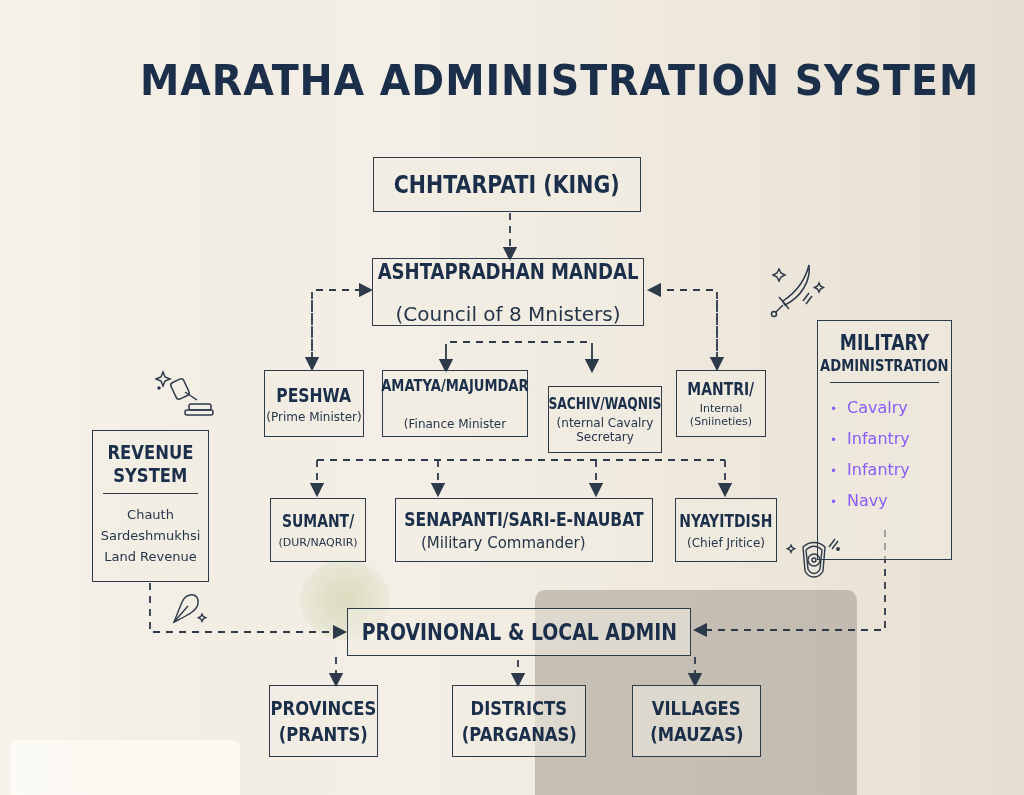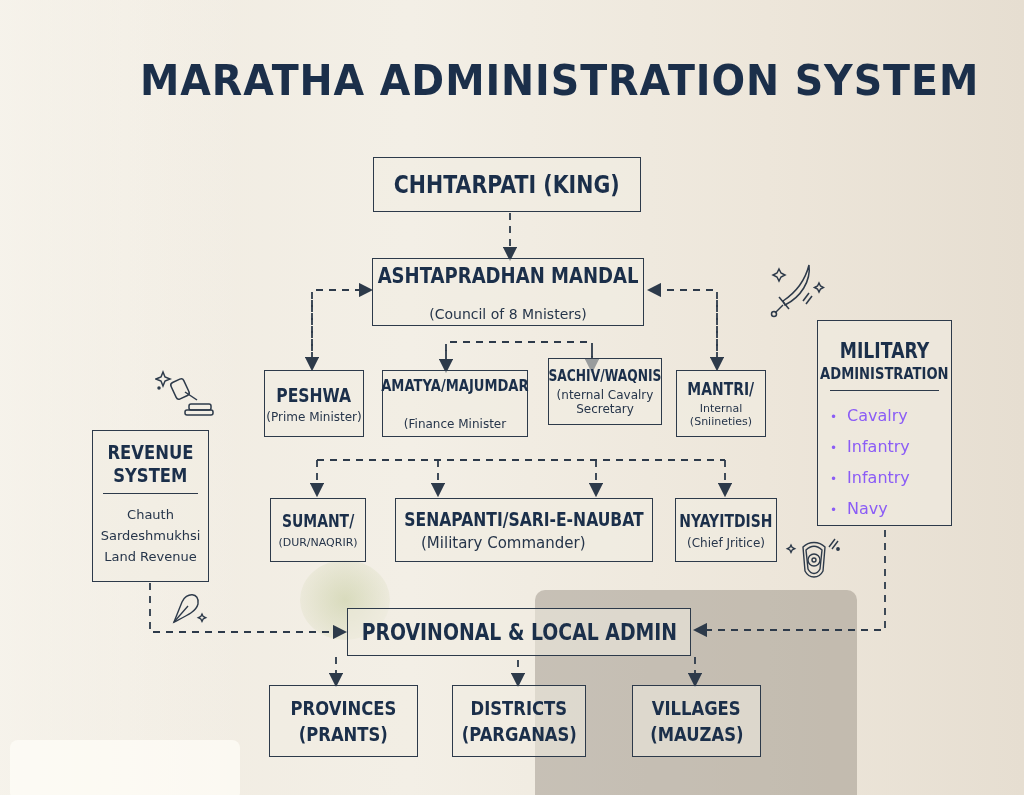--- a/index.html
+++ b/index.html
@@ -82,32 +82,32 @@
     <line x1="695" y1="657" x2="695" y2="680" marker-end="url(#ah)"></line>
   </g>
 </svg>
 
 <div class="box" style="left:373px;top:157px;width:268px;height:55px;">
   <span class="h" style="font-size:25px;">CHHTARPATI (KING)</span>
 </div>
 
 <div class="box" style="left:372px;top:258px;width:272px;height:68px;">
   <span class="h" style="font-size:22px;">ASHTAPRADHAN MANDAL</span>
-  <span class="s" style="font-size:14px;margin-top:18px;">(Council of 8 Mnisters)</span>
+  <span class="s" style="font-size:20px;margin-top:18px;">(Council of 8 Mnisters)</span>
 </div>
 
 <div class="box" style="left:264px;top:370px;width:100px;height:67px;">
   <span class="h" style="font-size:19px;">PESHWA</span>
   <span class="s" style="font-size:12px;margin-top:4px;">(Prime Minister)</span>
 </div>
 <div class="box" style="left:382px;top:370px;width:146px;height:67px;">
   <span class="h" style="font-size:16px;">AMATYA/MAJUMDAR</span>
   <span class="s" style="font-size:12px;margin-top:22px;">(Finance Minister</span>
 </div>
-<div class="box" style="left:548px;top:358px;width:114px;height:67px;">
+<div class="box" style="left:548px;top:386px;width:114px;height:67px;">
   <span class="h" style="font-size:15px;">SACHIV/WAQNIS</span>
   <span class="s" style="font-size:12px;margin-top:3px;">(nternal Cavalry</span>
   <span class="s" style="font-size:12px;">Secretary</span>
 </div>
 <div class="box" style="left:676px;top:370px;width:90px;height:67px;">
   <span class="h" style="font-size:17px;">MANTRI/</span>
   <span class="s" style="font-size:11px;margin-top:3px;">Internal</span>
   <span class="s" style="font-size:11px;">(Sniineties)</span>
 </div>
 
@@ -126,37 +126,37 @@
 
 <div class="box" style="left:92px;top:430px;width:117px;height:152px;justify-content:flex-start;padding-top:10px;">
   <span class="h" style="font-size:20px;line-height:23px;">REVENUE</span>
   <span class="h" style="font-size:20px;line-height:23px;">SYSTEM</span>
   <div class="rule"></div>
   <span class="s" style="line-height:21px;">Chauth</span>
   <span class="s" style="line-height:21px;">Sardeshmukhsi</span>
   <span class="s" style="line-height:21px;">Land Revenue</span>
 </div>
 
-<div class="box" style="left:817px;top:320px;width:135px;height:206px;justify-content:flex-end;padding-top:10px;">
+<div class="box" style="left:817px;top:320px;width:135px;height:240px;justify-content:flex-start;padding-top:10px;">
   <span class="h" style="font-size:21px;line-height:25px;">MILITARY</span>
   <span class="h" style="font-size:16px;line-height:20px;">ADMINISTRATION</span>
   <div class="rule"></div>
   <ul class="mil">
     <li>Cavalry</li>
     <li>Infantry</li>
     <li>Infantry</li>
     <li>Navy</li>
   </ul>
 </div>
 
 <div class="box" style="left:347px;top:608px;width:344px;height:48px;">
   <span class="h" style="font-size:23px;">PROVINONAL &amp; LOCAL ADMIN</span>
 </div>
 
-<div class="box" style="left:269px;top:685px;width:149px;height:72px;">
+<div class="box" style="left:269px;top:685px;width:109px;height:72px;">
   <span class="h" style="font-size:20px;line-height:26px;">PROVINCES</span>
   <span class="h" style="font-size:20px;line-height:26px;">(PRANTS)</span>
 </div>
 <div class="box" style="left:452px;top:685px;width:134px;height:72px;">
   <span class="h" style="font-size:20px;line-height:26px;">DISTRICTS</span>
   <span class="h" style="font-size:20px;line-height:26px;">(PARGANAS)</span>
 </div>
 <div class="box" style="left:632px;top:685px;width:129px;height:72px;">
   <span class="h" style="font-size:20px;line-height:26px;">VILLAGES</span>
   <span class="h" style="font-size:20px;line-height:26px;">(MAUZAS)</span>

